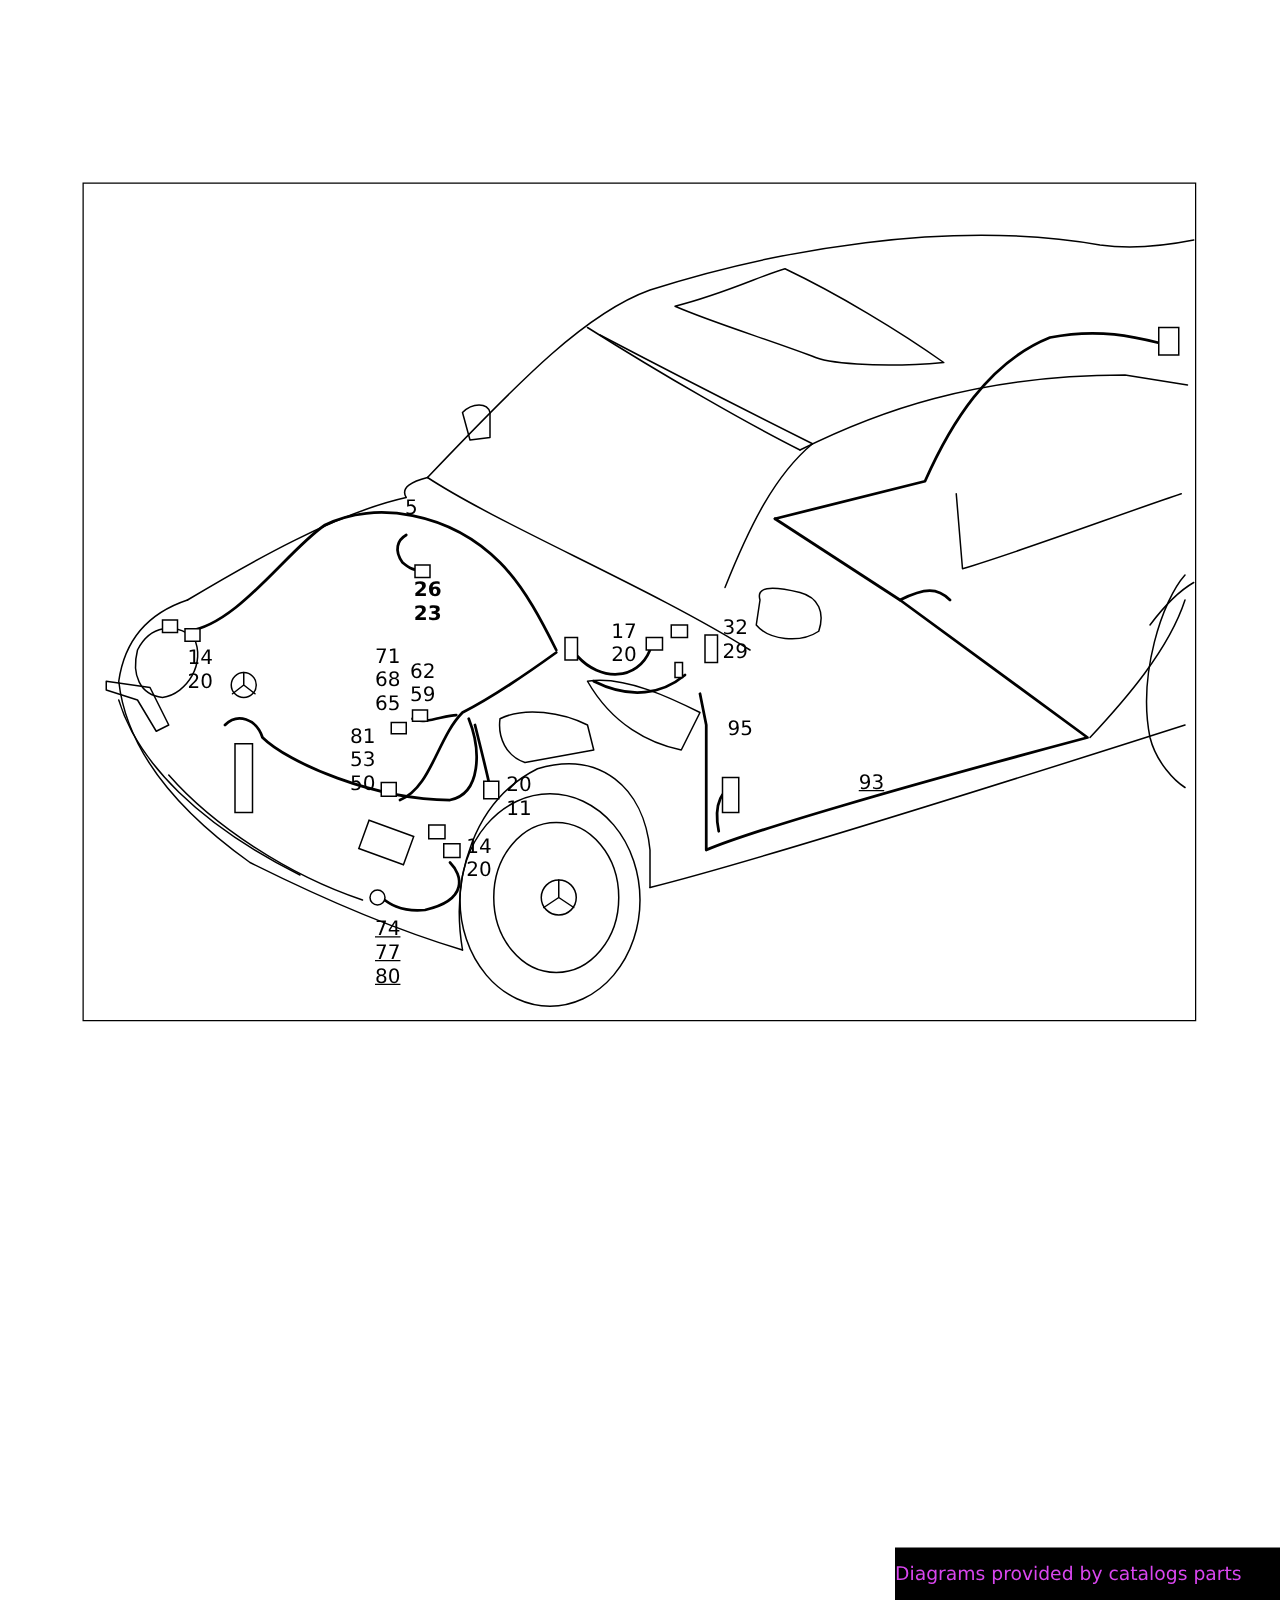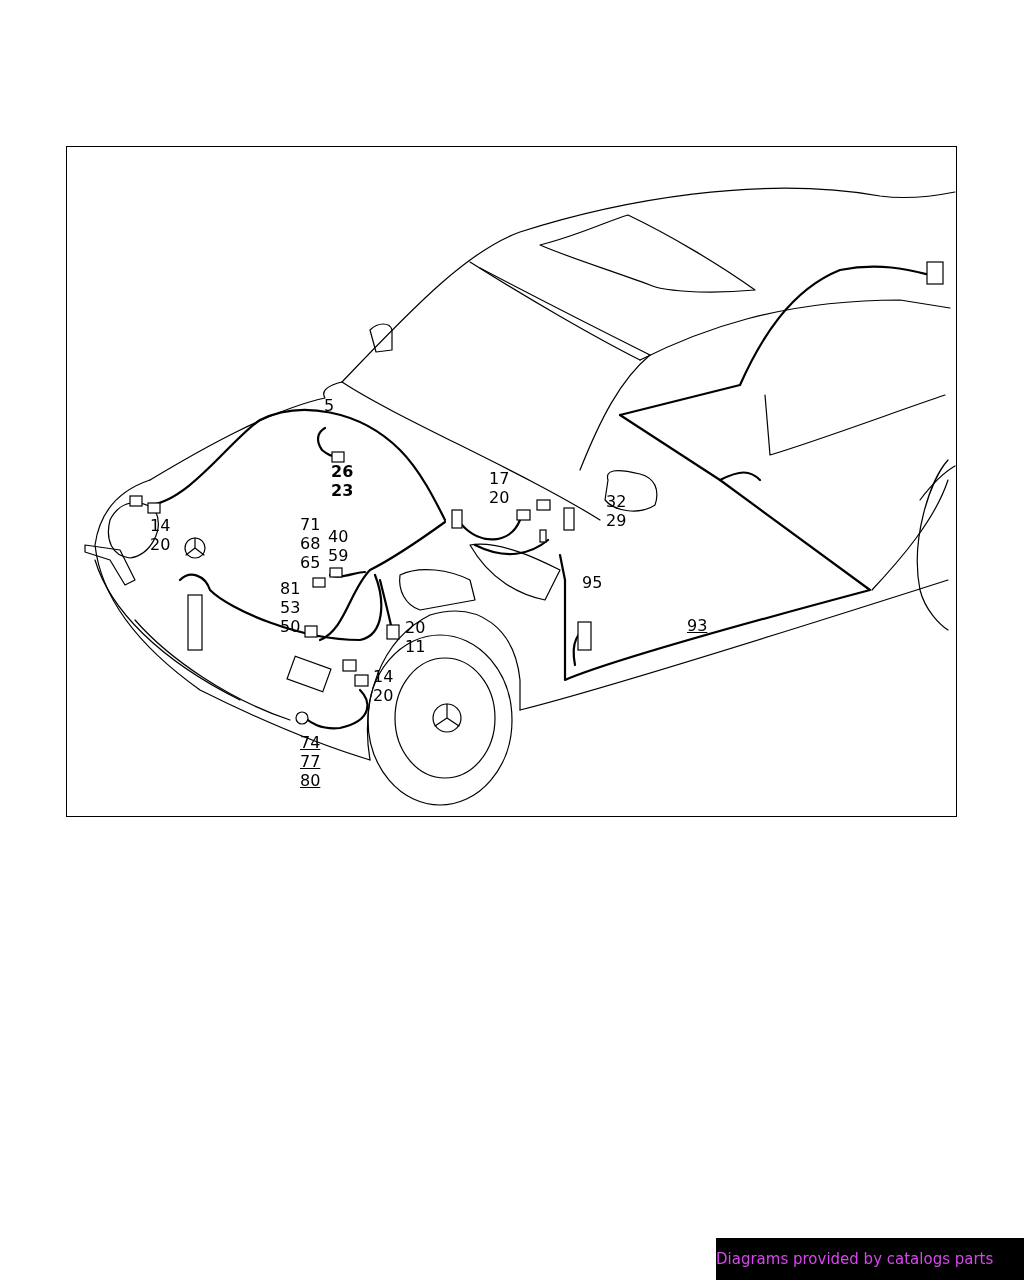--- a/index.html
+++ b/index.html
@@ -119,29 +119,29 @@
     <rect class="conn" x="188" y="595" width="14" height="55"></rect>
     <path class="outline" d="M85 545 L120 550 L135 580 L125 585 L110 560 L85 552 Z"></path>
   </g>
 </svg>
 
 <div class="callout" style="left:324px;top:396px;">5</div>
 <div class="callout" style="left:331px;top:462px;font-weight:bold;">26
 23</div>
 <div class="callout" style="left:150px;top:516px;">14
 20</div>
-<div class="callout" style="left:489px;top:469px;">17
+<div class="callout" style="left:489px;top:495px;">17
 20</div>
-<div class="callout" style="left:578px;top:492px;margin-left:28px;">32
+<div class="callout" style="left:578px;top:492px;">32
 29</div>
 <div class="callout" style="left:582px;top:543px;margin-top:30px;">95</div>
 <div class="callout" style="left:300px;top:515px;">71
 68
 65</div>
-<div class="callout" style="left:328px;top:527px;">40
+<div class="callout" style="left:328px;top:527px;">62
 59</div>
 <div class="callout" style="left:280px;top:579px;">81
 53
 50</div>
 <div class="callout" style="left:405px;top:618px;">20
 11</div>
 <div class="callout" style="left:373px;top:667px;">14
 20</div>
 <div class="callout" style="left:300px;top:733px;text-decoration:underline;">74
 77

